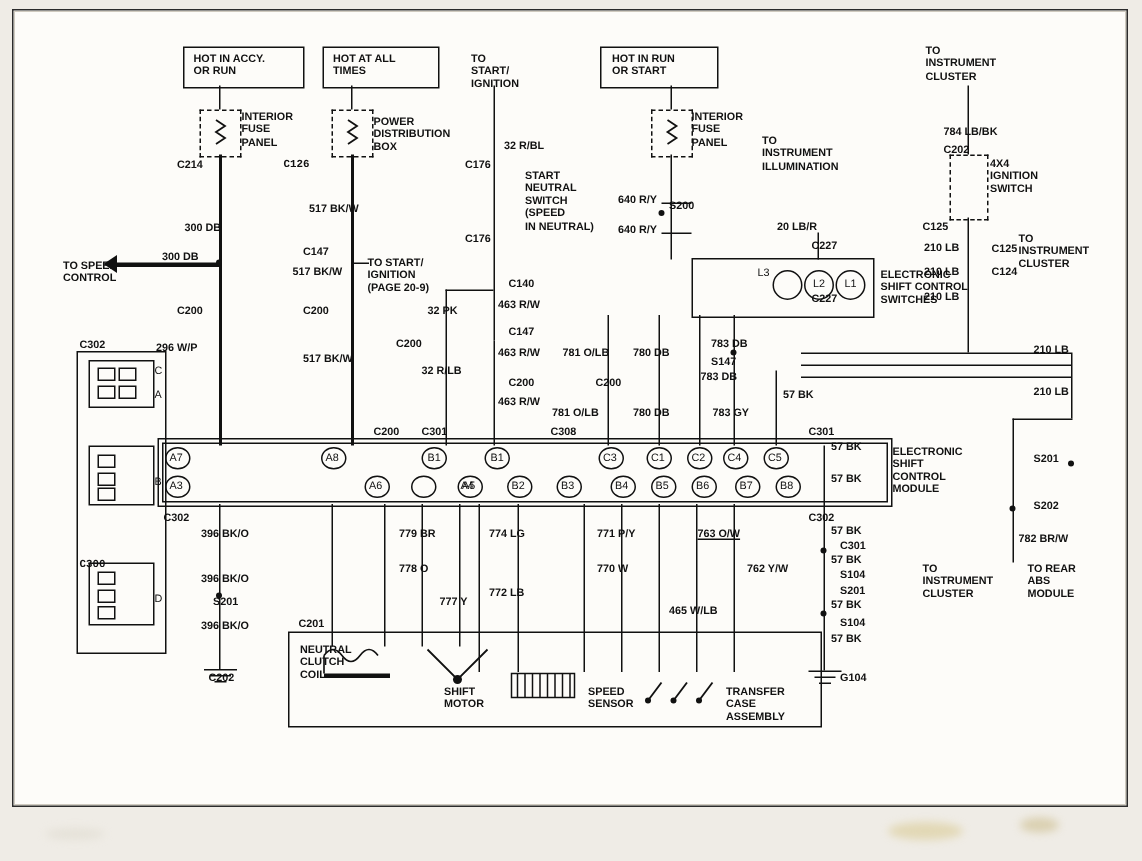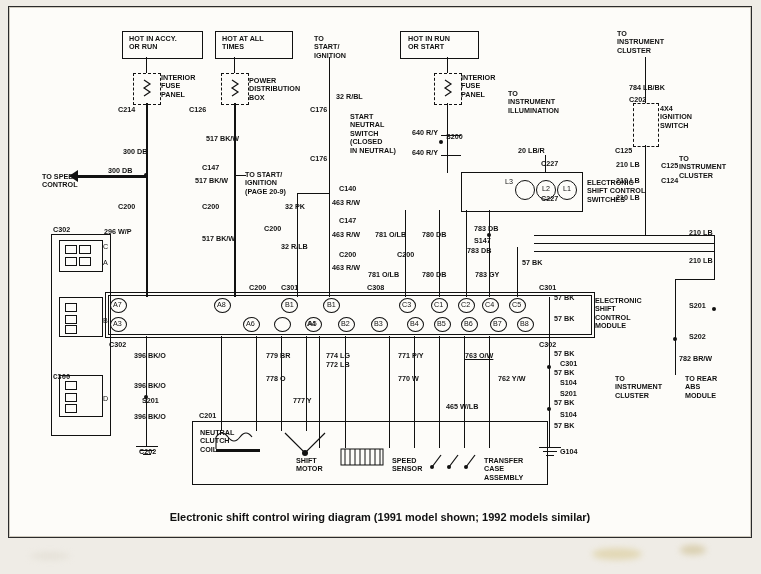--- a/index.html
+++ b/index.html
@@ -61,28 +61,28 @@
 
     <div class="dbox" style="left:212px;top:66px;width:26px;height:30px;"></div>
     <div class="lbl b" style="left:240px;top:70px;">POWER
 DISTRIBUTION
 BOX</div>
     <div class="zig" style="left:219px;top:72px;">
       <svg width="14" height="20">
           <path d="M4 1 L10 5 L4 9 L10 13 L4 17" stroke="#111" fill="none" stroke-width="1.2"></path>
         </svg>
     </div>
-    <div class="lbl b" style="left:180px;top:99px;">C126</div>
+    <div class="lbl b" style="left:180px;top:99px;font-family:Liberation Mono, monospace;">C126</div>
 
     <div class="lbl b" style="left:327px;top:86px;">32 R/BL</div>
     <div class="lbl b" style="left:301px;top:99px;">C176</div>
     <div class="lbl b" style="left:341px;top:106px;">START
 NEUTRAL
 SWITCH
-(CLOSED
+(SPEED
 IN NEUTRAL)</div>
     <div class="lbl b" style="left:301px;top:148px;">C176</div>
 
     <div class="dbox" style="left:425px;top:66px;width:26px;height:30px;"></div>
     <div class="lbl b" style="left:452px;top:67px;">INTERIOR
 FUSE
 PANEL</div>
     <div class="zig" style="left:432px;top:72px;">
       <svg width="14" height="20">
           <path d="M4 1 L10 5 L4 9 L10 13 L4 17" stroke="#111" fill="none" stroke-width="1.2"></path>
@@ -248,21 +248,21 @@
     <div class="lbl b" style="left:125px;top:345px;">396 BK/O</div>
     <div class="lbl b" style="left:125px;top:375px;">396 BK/O</div>
     <div class="lbl b" style="left:133px;top:390px;">S201</div>
     <div class="lbl b" style="left:125px;top:406px;">396 BK/O</div>
     <div class="lbl b" style="left:130px;top:441px;">C202</div>
 
     <div class="lbl b" style="left:257px;top:345px;">779 BR</div>
     <div class="lbl b" style="left:257px;top:368px;">778 O</div>
     <div class="lbl b" style="left:284px;top:390px;">777 Y</div>
     <div class="lbl b" style="left:317px;top:345px;text-align:right;">774 LG</div>
-    <div class="lbl b" style="left:317px;top:354px;">772 LB</div>
+    <div class="lbl b" style="left:317px;top:384px;">772 LB</div>
     <div class="lbl b" style="left:389px;top:345px;">771 P/Y</div>
     <div class="lbl b" style="left:389px;top:368px;">770 W</div>
     <div class="lbl b" style="left:437px;top:396px;">465 W/LB</div>
     <div class="lbl b" style="left:456px;top:345px;text-decoration:underline;">763 O/W</div>
     <div class="lbl b" style="left:489px;top:368px;">762 Y/W</div>
 
     <div class="lbl b" style="left:545px;top:287px;">57 BK</div>
     <div class="lbl b" style="left:680px;top:295px;">S201</div>
     <div class="lbl b" style="left:545px;top:308px;">57 BK</div>
     <div class="lbl b" style="left:680px;top:326px;">S202</div>
@@ -390,19 +390,18 @@
     <div class="dot" style="left:538px;top:400px;"></div>
     <div class="dot" style="left:135px;top:388px;"></div>
     <div class="dot" style="left:703px;top:300px;"></div>
     <div class="dot" style="left:664px;top:330px;"></div>
 
     <div class="vline" style="left:438px;top:96px;height:70px;"></div>
     <div class="hline" style="left:432px;top:128px;width:20px;"></div>
     <div class="hline" style="left:432px;top:148px;width:20px;"></div>
     <div class="vline" style="left:536px;top:148px;height:18px;"></div>
 
-    <div class="caption" style="top:504px;">Electronic shift control wiring diagram (1991 model shown; 1992 models similar)</div>
   </div>
 
   <div class="smear" style="left:592px;top:548px;width:50px;height:12px;background:#d8c88e;"></div>
   <div class="smear" style="left:680px;top:545px;width:26px;height:10px;background:#c9b985;"></div>
   <div class="smear" style="left:30px;top:552px;width:40px;height:8px;background:#dedace;"></div>
 </div>
 
 </body></html>

